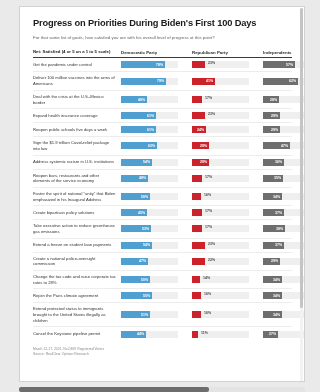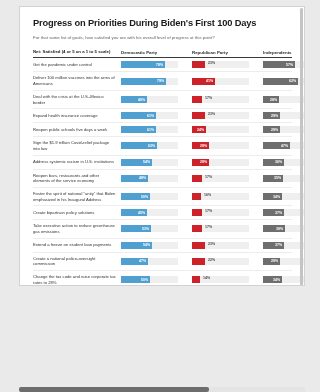--- a/index.html
+++ b/index.html
@@ -13,21 +13,21 @@
     width: 320px;
     height: 392px;
     overflow: hidden;
     background: #eaeaea;
   }
   .card {
     position: absolute;
     left: 19px;
     top: 6px;
     width: 286px;
-    height: 280px;
+    height: 376px;
     background: #ffffff;
     border: 1px solid #d2d2d2;
     box-sizing: border-box;
     overflow: hidden;
   }
   .card-inner {
     padding: 11px 12px 0 13px;
   }
   .title {
     font-size: 9.3px;

